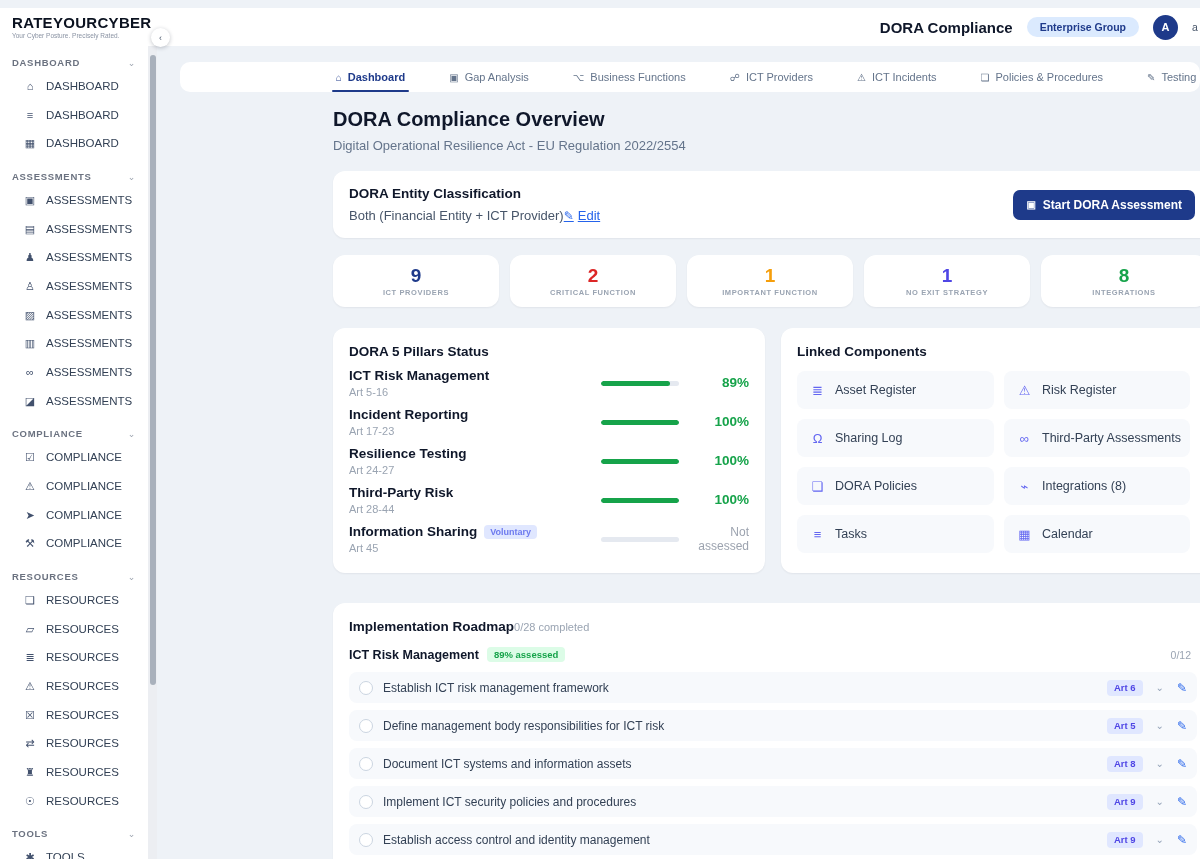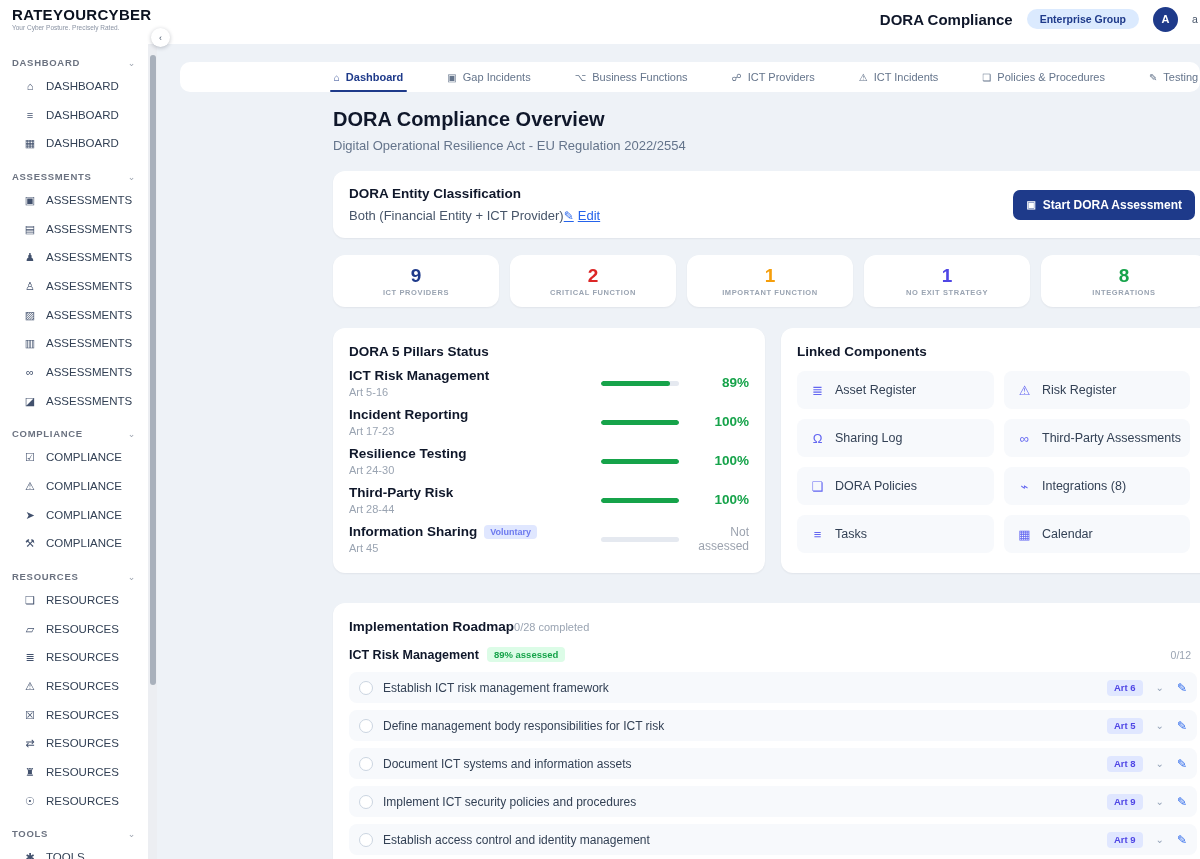--- a/index.html
+++ b/index.html
@@ -1,20 +1,20 @@
 <!DOCTYPE html>
 <html><head>
 <meta charset="utf-8">
 <style>
   * { margin:0; padding:0; box-sizing:border-box; }
   html,body { width:1200px; height:859px; overflow:hidden; }
   body { font-family:"Liberation Sans", sans-serif; background:#eef2f7; color:#1e293b; position:relative; }
 
   
-  .header { position:absolute; left:0; top:0; width:1200px; height:44px; background:#fff; z-index:5; }
+  .header { position:absolute; left:0; top:8px; width:1200px; height:38px; background:#fff; z-index:5; }
   .logo { position:absolute; left:12px; top:6px; }
   .logo-name { font-size:15px; font-weight:800; letter-spacing:.3px; color:#0b1220; }
   .logo-tagline { font-size:6.5px; color:#8a93a3; margin-top:1px; }
   .header-right { position:absolute; right:-26px; top:0; height:38px; display:flex; align-items:center; gap:14px; }
   .header-title { font-size:15px; font-weight:700; color:#0f172a; }
   .org-pill { background:#dbeafe; color:#1e3a8a; font-size:10.5px; font-weight:600; padding:4px 13px; border-radius:11px; }
   .avatar { width:25px; height:25px; border-radius:50%; background:#1e3a8a; color:#fff; font-size:11px; font-weight:700; display:flex; align-items:center; justify-content:center; }
   .user-text { font-size:10.5px; color:#475569; width:34px; }
 
   
@@ -259,21 +259,21 @@
 <div class="main">
 
   <div class="tabstrip">
 
   <div class="tab" data-active="true">
         <span class="t-icon">⌂</span>
         <span>Dashboard</span>
       </div>
       <div class="tab">
         <span class="t-icon">▣</span>
-        <span>Gap Incidents</span>
+        <span>Gap Analysis</span>
       </div>
       <div class="tab">
         <span class="t-icon">⌥</span>
         <span>Business Functions</span>
       </div>
       <div class="tab">
         <span class="t-icon">☍</span>
         <span>ICT Providers</span>
       </div>
       <div class="tab">
@@ -365,21 +365,21 @@
                 <div class="pillar-fill" style="width: 100%;"></div>
               </div>
               <div class="pillar-pct">100%</div>
             </div>
             <div class="pillar-row">
               <div class="pillar-info">
                 <div class="pillar-name-line">
                   <span class="pillar-name">Resilience Testing</span>
 
                 </div>
-                <div class="pillar-art">Art 24-30</div>
+                <div class="pillar-art">Art 24-27</div>
               </div>
               <div class="pillar-bar">
                 <div class="pillar-fill" style="width: 100%;"></div>
               </div>
               <div class="pillar-pct">100%</div>
             </div>
             <div class="pillar-row">
               <div class="pillar-info">
                 <div class="pillar-name-line">
                   <span class="pillar-name">Third-Party Risk</span>

